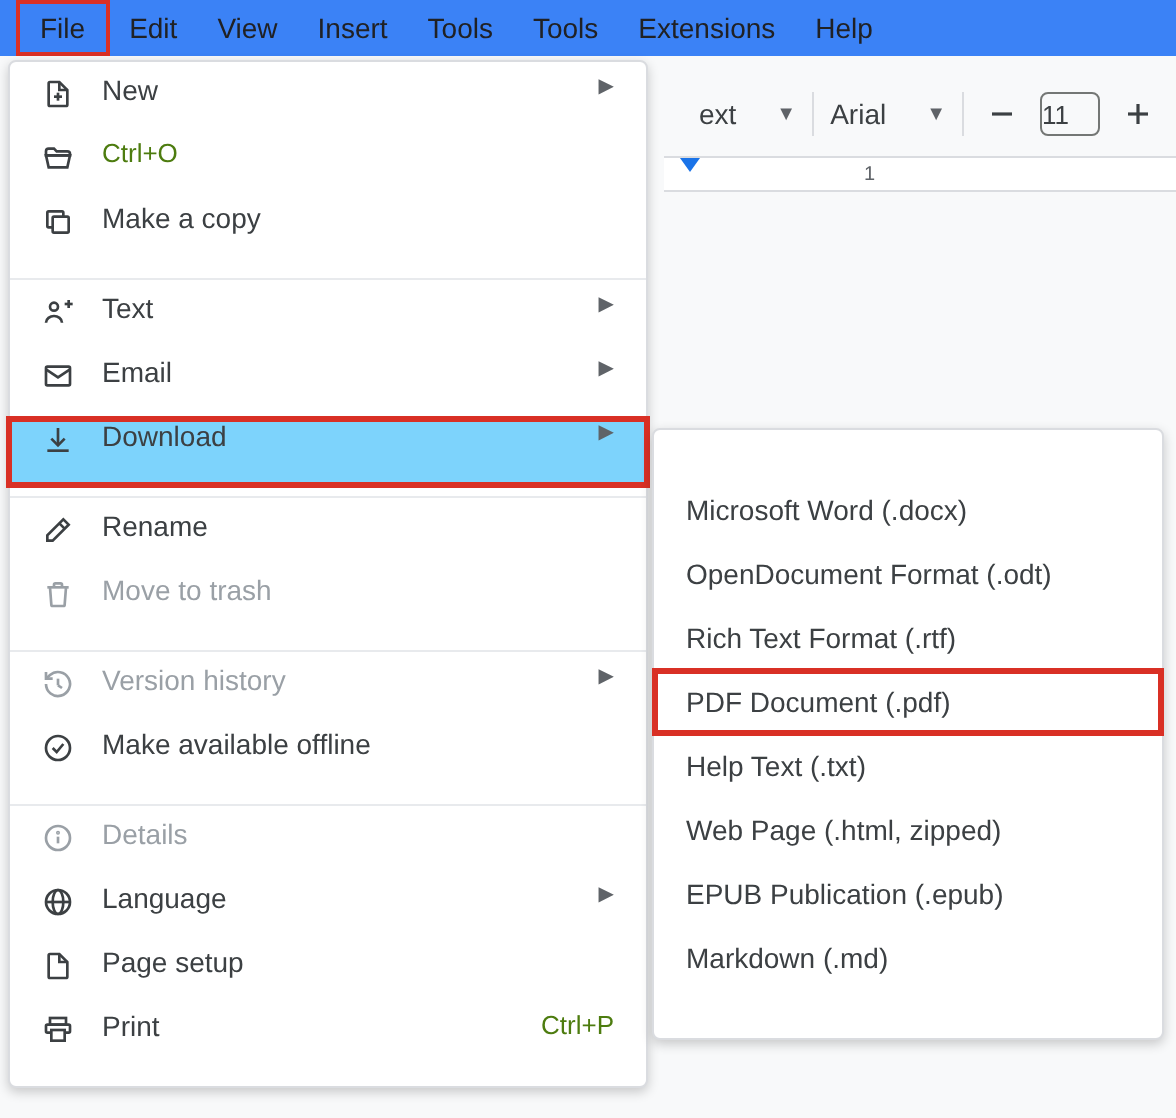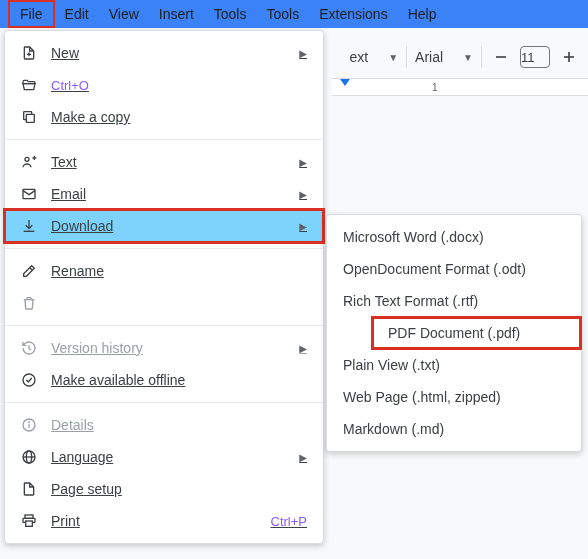--- a/index.html
+++ b/index.html
@@ -96,36 +96,34 @@
     left: 4px;
     width: 320px;
     background: #fff;
     border: 1px solid #dadce0;
     border-radius: 4px;
     box-shadow: 0 2px 6px rgba(0,0,0,0.2);
     padding: 6px 0;
   }
   .menu-item {
     display: flex;
-    align-items: center;
     height: 32px;
     padding: 0 16px 0 14px;
     cursor: pointer;
     color: #3c4043;
-    text-decoration: underline;
   }
   .menu-item.disabled { color: #9aa0a6; cursor: default; }
   .menu-item .icon {
     width: 20px; height: 20px;
     margin-right: 12px;
     display: flex; align-items: center; justify-content: center;
     color: inherit;
   }
   .menu-item .label { flex: 1; font-size: 14px; }
-  .menu-item .shortcut { font-size: 13px; color: #8b5cf6; }
+  .menu-item .shortcut { font-size: 13px; color: #4d7c0f; }
   .menu-item .submenu-caret {
     font-size: 10px;
     color: #5f6368;
     margin-left: auto;
   }
   .menu-divider {
     height: 1px;
     background: #e8eaed;
     margin: 6px 0;
   }
@@ -139,34 +137,33 @@
 
   .download-submenu {
     position: absolute;
     top: 214px;
     left: 326px;
     width: 256px;
     background: #fff;
     border: 1px solid #dadce0;
     border-radius: 4px;
     box-shadow: 0 2px 6px rgba(0,0,0,0.2);
-    padding: 6px 0;
+    padding: 24px 0;
   }
   .sub-item {
     height: 32px;
     display: flex;
     align-items: center;
     padding: 0 16px;
     font-size: 14px;
     cursor: pointer;
   }
   .sub-item.callout {
     outline: 3px solid #d93025;
     outline-offset: -2px;
-    margin-left: 45px;
   }
 
   svg { display: block; }
 </style>
 </head>
 <body>
 
 <div class="menubar">
   <div class="menubar-item active">File</div>
   <div class="menubar-item">Edit</div>
@@ -296,20 +293,21 @@
   </div>
 
   <div class="menu-item disabled">
     <span class="icon">
       <svg width="16" height="16" viewBox="0 0 24 24" fill="none" stroke="currentColor" stroke-width="2">
           <path d="M4 7h16"></path>
           <path d="M9 7V5a1 1 0 0 1 1-1h4a1 1 0 0 1 1 1v2"></path>
           <path d="M6 7l1 13a1 1 0 0 0 1 1h8a1 1 0 0 0 1-1l1-13"></path>
         </svg>
     </span>
+    <span class="label">Move to trash</span>
   </div>
 
   <div class="menu-divider"></div>
 
   <div class="menu-item disabled">
     <span class="icon">
       <svg width="16" height="16" viewBox="0 0 24 24" fill="none" stroke="currentColor" stroke-width="2">
           <path d="M3 12a9 9 0 1 0 3-6.7L3 8"></path>
           <polyline points="3 3 3 8 8 8"></polyline>
           <line x1="12" y1="8" x2="12" y2="13"></line>
@@ -386,21 +384,24 @@
   <div class="sub-item">
       <span>OpenDocument Format (.odt)</span>
     </div>
   <div class="sub-item">
       <span>Rich Text Format (.rtf)</span>
     </div>
   <div class="sub-item callout">
       <span>PDF Document (.pdf)</span>
     </div>
   <div class="sub-item">
-      <span>Plain View (.txt)</span>
+      <span>Help Text (.txt)</span>
     </div>
   <div class="sub-item">
       <span>Web Page (.html, zipped)</span>
     </div>
   <div class="sub-item">
+      <span>EPUB Publication (.epub)</span>
+    </div>
+  <div class="sub-item">
       <span>Markdown (.md)</span>
     </div>
 </div>
 
 </body></html>

